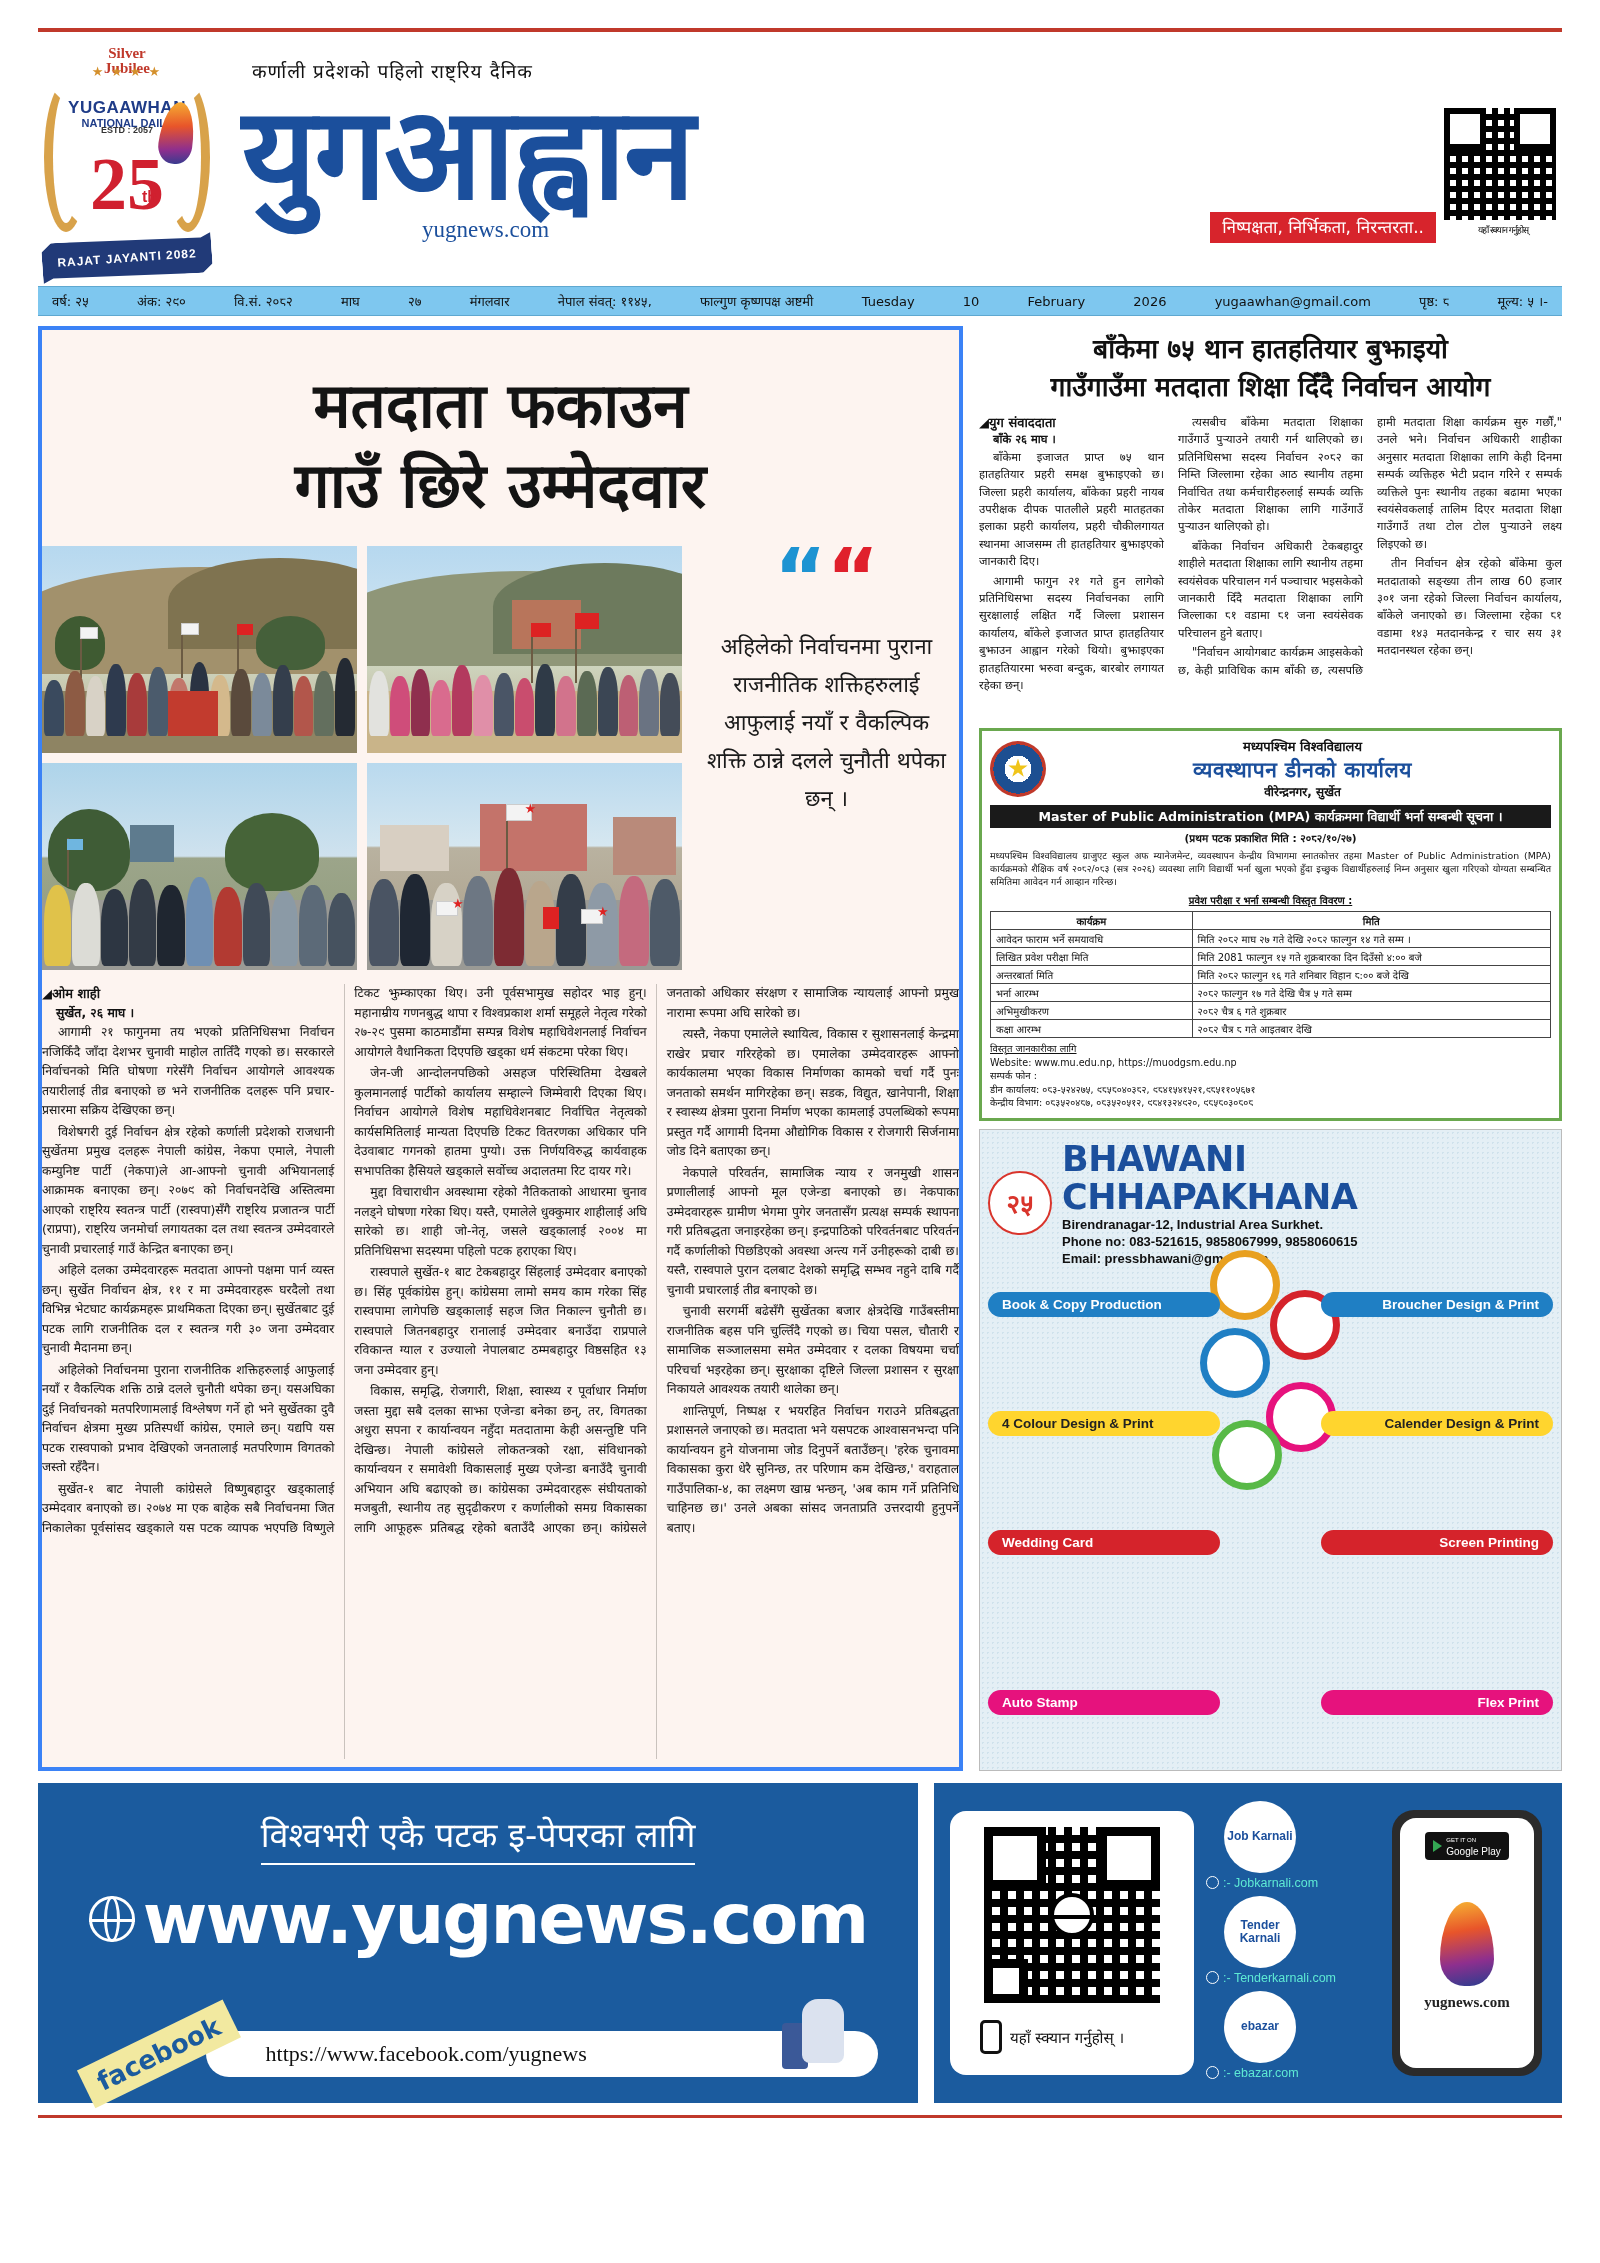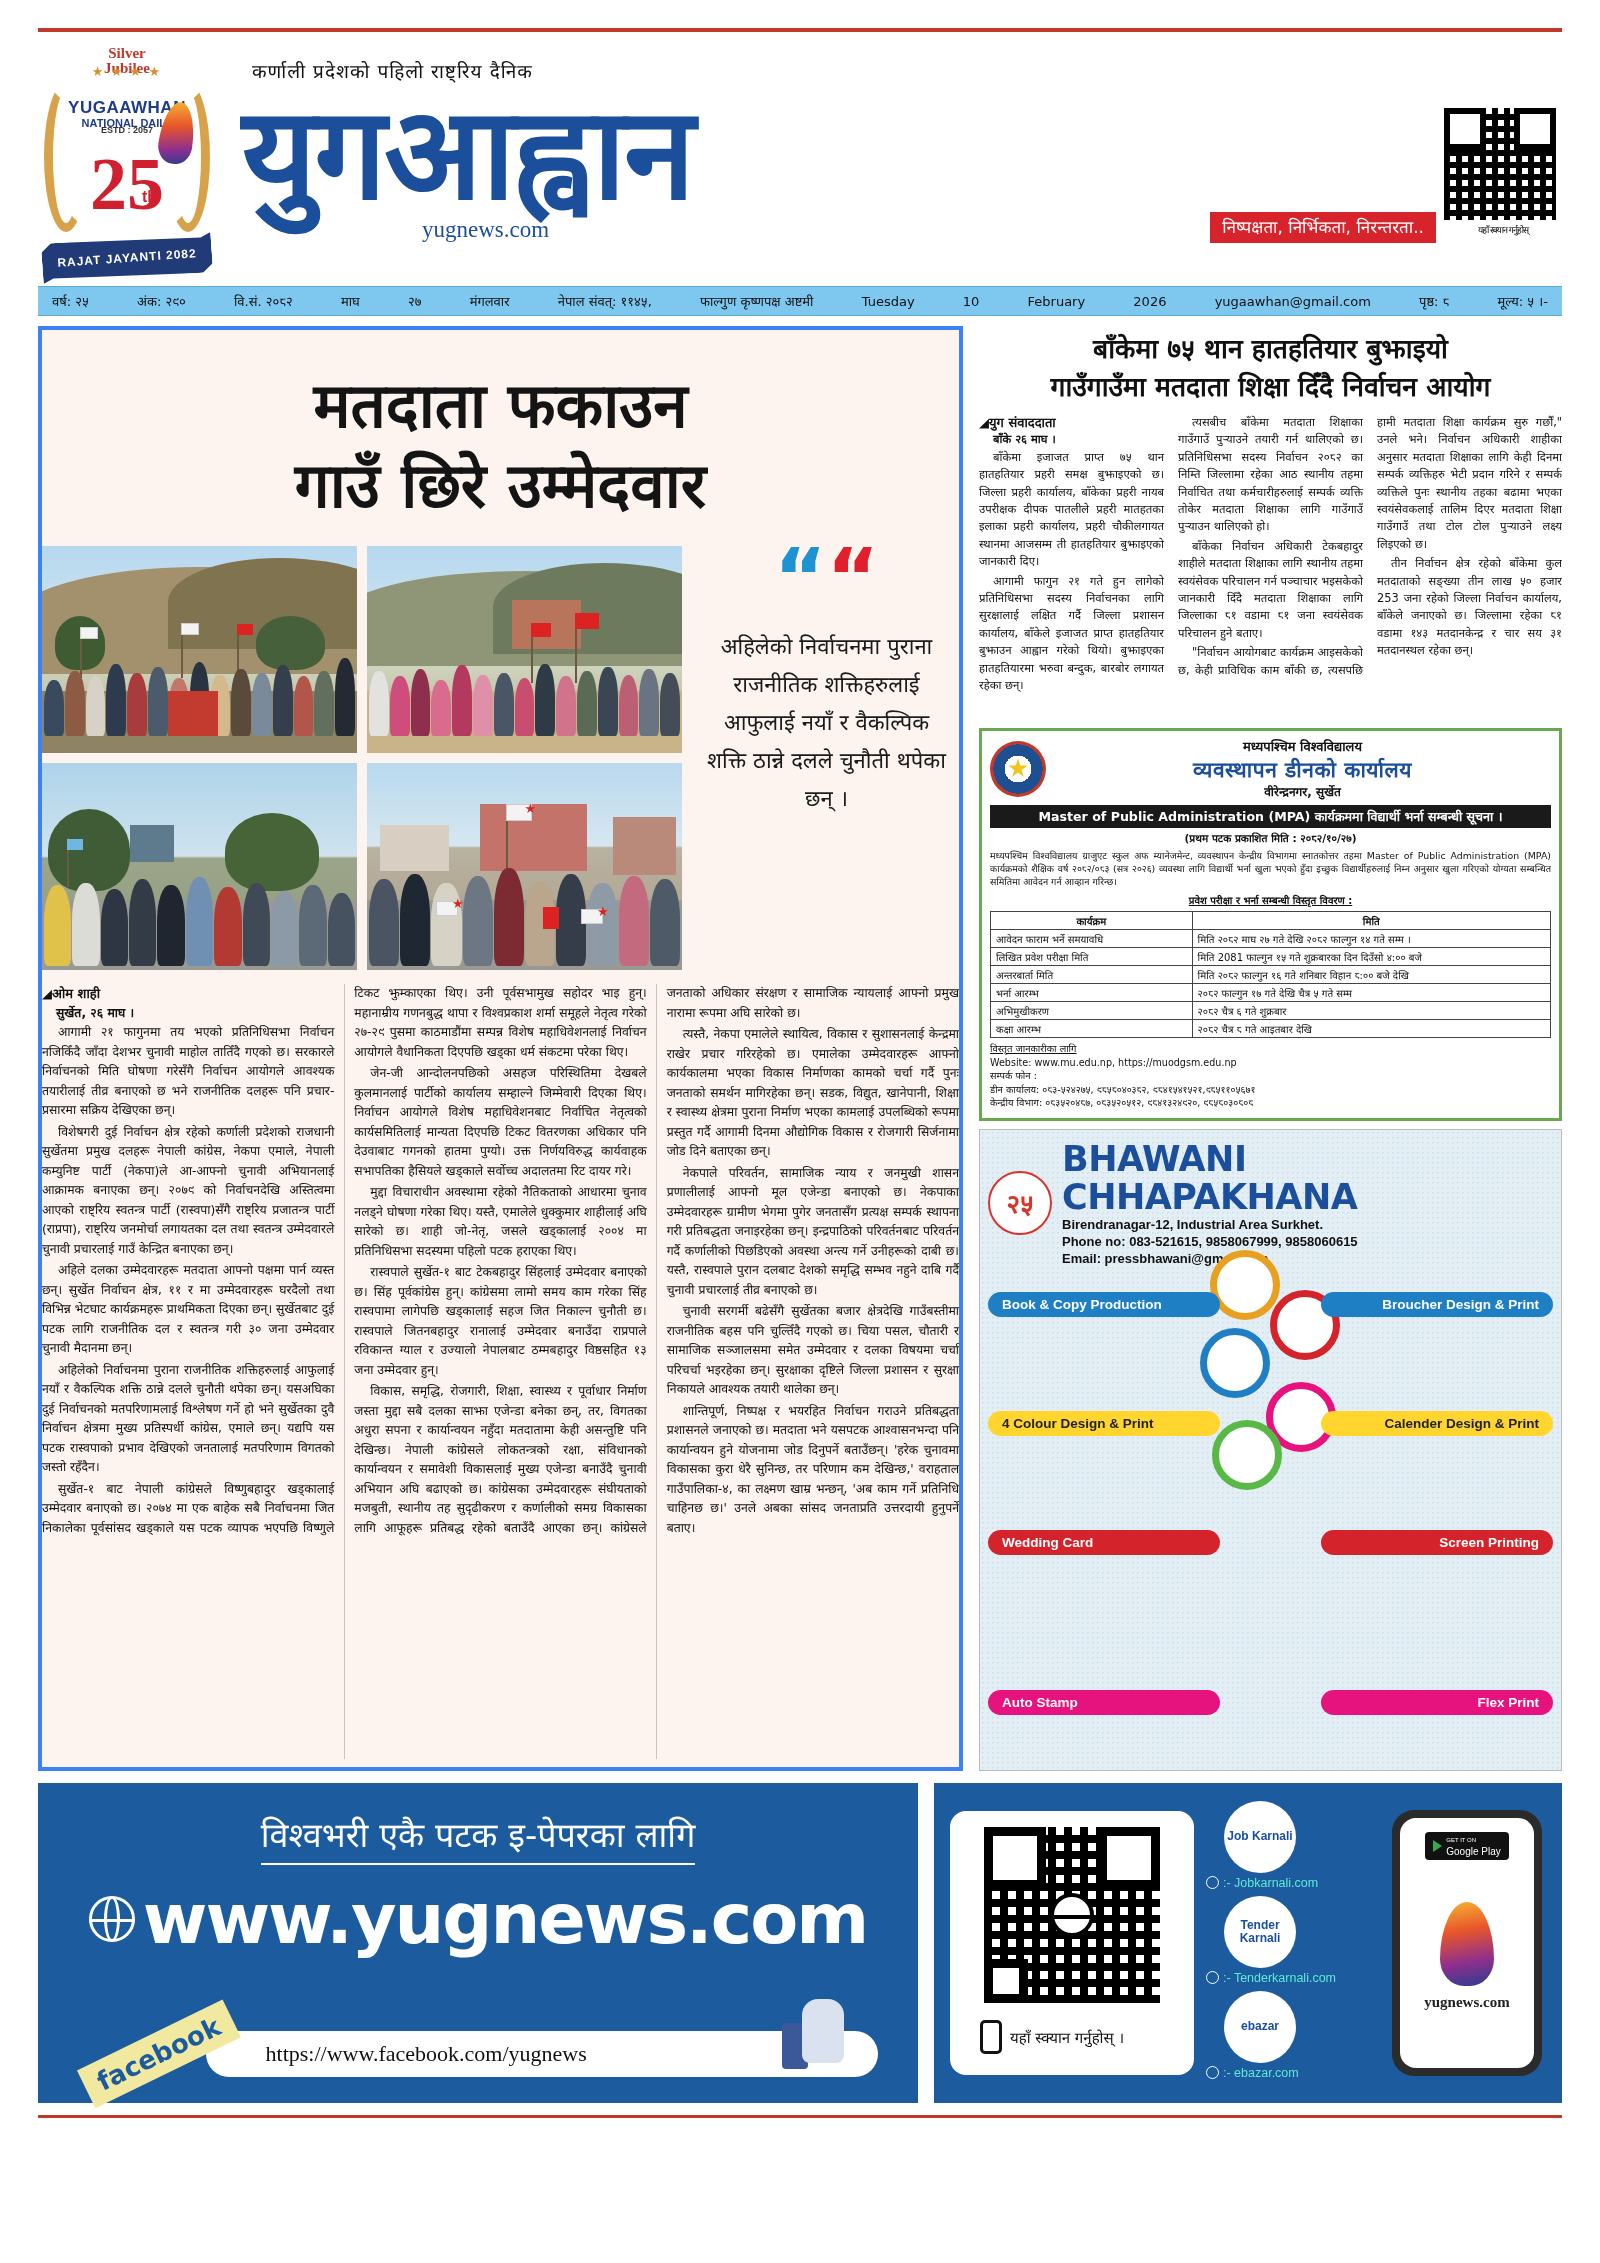--- a/index.html
+++ b/index.html
@@ -747,21 +747,21 @@
         <span class="byline">
           <span class="tri">◢</span><span>युग संवाददाता</span>
         </span>
         <span class="dateline">बाँके २६ माघ ।</span>
         <div id="right-body">
             <p>बाँकेमा इजाजत प्राप्त ७५ थान हातहतियार प्रहरी समक्ष बुझाइएको छ। जिल्ला प्रहरी कार्यालय, बाँकेका प्रहरी नायब उपरीक्षक दीपक पातलीले प्रहरी मातहतका इलाका प्रहरी कार्यालय, प्रहरी चौकीलगायत स्थानमा आजसम्म ती हातहतियार बुझाइएको जानकारी दिए।</p>
             <p>आगामी फागुन २१ गते हुन लागेको प्रतिनिधिसभा सदस्य निर्वाचनका लागि सुरक्षालाई लक्षित गर्दै जिल्ला प्रशासन कार्यालय, बाँकेले इजाजत प्राप्त हातहतियार बुझाउन आह्वान गरेको थियो। बुझाइएका हातहतियारमा भरुवा बन्दुक, बारबोर लगायत रहेका छन्।</p>
             <p>त्यसबीच बाँकेमा मतदाता शिक्षाका गाउँगाउँ पुऱ्याउने तयारी गर्न थालिएको छ। प्रतिनिधिसभा सदस्य निर्वाचन २०८२ का निम्ति जिल्लामा रहेका आठ स्थानीय तहमा निर्वाचित तथा कर्मचारीहरुलाई सम्पर्क व्यक्ति तोकेर मतदाता शिक्षाका लागि गाउँगाउँ पुऱ्याउन थालिएको हो।</p>
             <p>बाँकेका निर्वाचन अधिकारी टेकबहादुर शाहीले मतदाता शिक्षाका लागि स्थानीय तहमा स्वयंसेवक परिचालन गर्न पञ्चाचार भइसकेको जानकारी दिँदै मतदाता शिक्षाका लागि जिल्लाका ८१ वडामा ८१ जना स्वयंसेवक परिचालन हुने बताए।</p>
             <p>"निर्वाचन आयोगबाट कार्यक्रम आइसकेको छ, केही प्राविधिक काम बाँकी छ, त्यसपछि हामी मतदाता शिक्षा कार्यक्रम सुरु गर्छौं," उनले भने। निर्वाचन अधिकारी शाहीका अनुसार मतदाता शिक्षाका लागि केही दिनमा सम्पर्क व्यक्तिहरु भेटी प्रदान गरिने र सम्पर्क व्यक्तिले पुनः स्थानीय तहका बढामा भएका स्वयंसेवकलाई तालिम दिएर मतदाता शिक्षा गाउँगाउँ तथा टोल टोल पुऱ्याउने लक्ष्य लिइएको छ।</p>
-            <p>तीन निर्वाचन क्षेत्र रहेको बाँकेमा कुल मतदाताको सङ्ख्या तीन लाख ५० हजार 253 जना रहेको जिल्ला निर्वाचन कार्यालय, बाँकेले जनाएको छ। जिल्लामा रहेका ८१ वडामा १४३ मतदानकेन्द्र र चार सय ३१ मतदानस्थल रहेका छन्।</p>
+            <p>तीन निर्वाचन क्षेत्र रहेको बाँकेमा कुल मतदाताको सङ्ख्या तीन लाख 60 हजार ३०१ जना रहेको जिल्ला निर्वाचन कार्यालय, बाँकेले जनाएको छ। जिल्लामा रहेका ८१ वडामा १४३ मतदानकेन्द्र र चार सय ३१ मतदानस्थल रहेका छन्।</p>
           </div>
       </div>
 
       <div class="notice">
         <div class="notice-head">
           <div class="uni-seal"></div>
           <div class="notice-titles">
             <div class="nt1">मध्यपश्चिम विश्वविद्यालय</div>
             <div class="nt2">व्यवस्थापन डीनको कार्यालय</div>
             <div class="nt3">वीरेन्द्रनगर, सुर्खेत</div>

